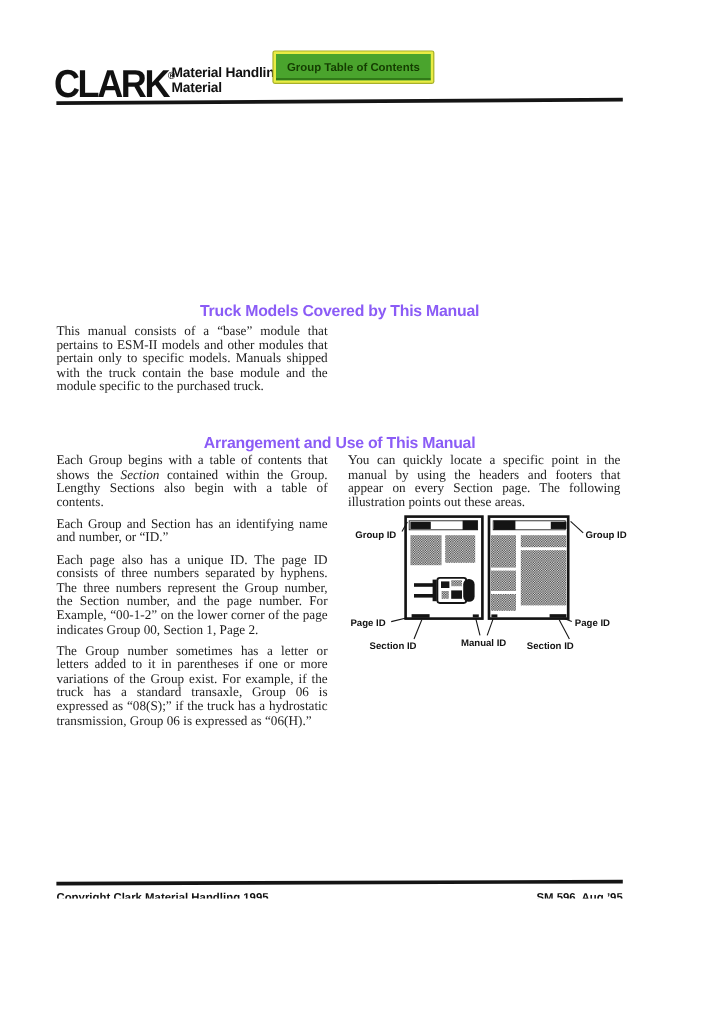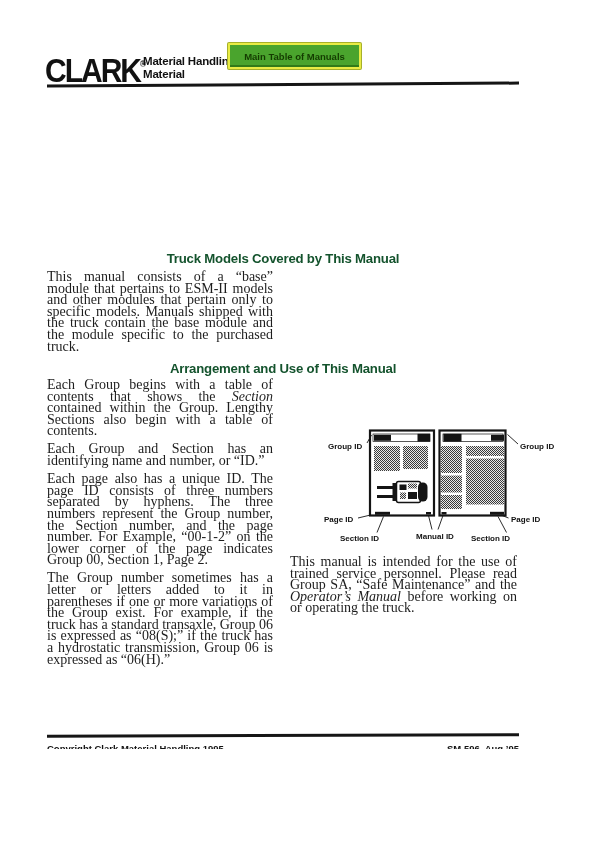--- a/index.html
+++ b/index.html
@@ -16,27 +16,27 @@
            font-size:11.5px;line-height:12.5px;letter-spacing:-0.2px;color:#111;white-space:nowrap;}
   .toc-btn{position:absolute;left:228px;top:43px;width:133px;height:26px;z-index:3;
            background:#4aa42d;border:2px solid #e9ec44;border-radius:1px;
            box-shadow:0 0 0 1px #a7b02b, inset 0 -2px 0 rgba(20,70,0,.45);
            color:#143c00;font:bold 9.5px "Liberation Sans",sans-serif;cursor:pointer;}
   .rule{background:#151515;}
   .header-rule{left:47px;top:83px;width:472px;height:3px;transform:rotate(-0.35deg);}
 
   
   h1,h2{position:absolute;left:47px;width:472px;margin:0;text-align:center;
-        font-family:"Liberation Sans",sans-serif;font-size:13.2px;letter-spacing:-0.2px;color:#14532d;}
+        font-family:"Liberation Sans",sans-serif;font-size:13.2px;letter-spacing:-0.2px;color:#8b5cf6;}
   .col{position:absolute;}
-  .col p{margin:0 0 6.5px;text-align:justify;font-size:14px;line-height:11.6px;}
+  .col p{margin:0 0 6.5px;text-align:justify;font-size:11px;line-height:11.6px;}
   .col p i{font-style:italic;}
 
   
-  .diagram{left:285px;top:425px;width:242px;height:122px;margin-left:32px;}
+  .diagram{left:285px;top:425px;width:242px;height:122px;}
   .diagram svg{overflow:visible;display:block;}
   .blk{fill:#141414;}
   .pg{fill:#ffffff;stroke:#141414;stroke-width:2.2;}
   .thin{fill:#ffffff;stroke:#141414;stroke-width:0.7;}
   .ht{fill:url(#ht);}
   .ldr{stroke:#141414;stroke-width:0.9;}
   .dlabel{font:bold 8px "Liberation Sans",sans-serif;fill:#111;}
 
   
   .footer-rule{left:47px;top:734px;width:472px;height:2.5px;transform:rotate(-0.2deg);}
@@ -48,34 +48,37 @@
 
 <div class="page">
 
   <div class="abs clark">
     <span>CLARK</span><sup>®</sup>
   </div>
   <div class="abs company">
     <div>Material Handling</div>
     <div>Material</div>
   </div>
-  <button class="toc-btn">Main Table of Manuals</button>
+  <button class="toc-btn">Group Table of Contents</button>
   <div class="abs rule header-rule"></div>
 
   <h1 style="top:251px;">Truck Models Covered by This Manual</h1>
   <div class="col" style="left:47px;top:271px;width:226px;">
     <p>This manual consists of a “base” module that pertains to ESM-II models and other modules that pertain only to specific models. Manuals shipped with the truck contain the base module and the module specific to the purchased truck.</p>
   </div>
 
   <h2 style="top:361px;">Arrangement and Use of This Manual</h2>
   <div class="col" style="left:47px;top:379px;width:226px;">
     <p><span>Each Group begins with a table of contents that shows the </span><i>Section</i><span> contained within the Group. Lengthy Sections also begin with a table of contents.</span></p>
     <p><span>Each Group and Section has an identifying name and number, or “ID.”</span></p>
     <p><span>Each page also has a unique ID. The page ID consists of three numbers separated by hyphens. The three numbers represent the Group number, the Section number, and the page number. For Example, “00-1-2” on the lower corner of the page indicates Group 00, Section 1, Page 2.</span></p>
     <p><span>The Group number sometimes has a letter or letters added to it in parentheses if one or more variations of the Group exist. For example, if the truck has a standard transaxle, Group 06 is expressed as “08(S);” if the truck has a hydrostatic transmission, Group 06 is expressed as “06(H).”</span></p>
+  </div>
+  <div class="col" style="left:290px;top:379px;width:227px;">
+    <p>You can quickly locate a specific point in the manual by using the headers and footers that appear on every Section page. The following illustration points out these areas.</p>
   </div>
 
   <div class="abs diagram">
     <svg width="242" height="122" viewBox="0 0 242 122" xmlns="http://www.w3.org/2000/svg">
       <defs>
         <pattern id="ht" width="2" height="2" patternUnits="userSpaceOnUse">
           <rect width="2" height="2" fill="#e9e9e9"></rect>
           <rect x="0" y="0" width="1" height="1" fill="#3a3a3a"></rect>
           <rect x="1" y="1" width="1" height="1" fill="#3a3a3a"></rect>
         </pattern>
@@ -136,23 +139,20 @@
       <text class="dlabel" x="11" y="23.5">Group ID</text>
       <text class="dlabel" x="203" y="23.5">Group ID</text>
       <text class="dlabel" x="7" y="97">Page ID</text>
       <text class="dlabel" x="194" y="97">Page ID</text>
       <text class="dlabel" x="23" y="115.5">Section ID</text>
       <text class="dlabel" x="154" y="115.5">Section ID</text>
       <text class="dlabel" x="118" y="113.5" text-anchor="middle">Manual ID</text>
     </svg>
   </div>
 
-  <div class="col" style="left:290px;top:556px;width:227px;">
-    <p><span>This manual is intended for the use of trained service personnel. Please read Group SA, “Safe Maintenance” and the </span><i>Operator’s Manual</i><span> before working on or operating the truck.</span></p>
-  </div>
 
   <div class="abs rule footer-rule"></div>
   <div class="abs footer-row">
     <span>Copyright Clark Material Handling 1995</span>
     <span>SM 596, Aug ’95</span>
   </div>
 
 </div>
 
 </body></html>

